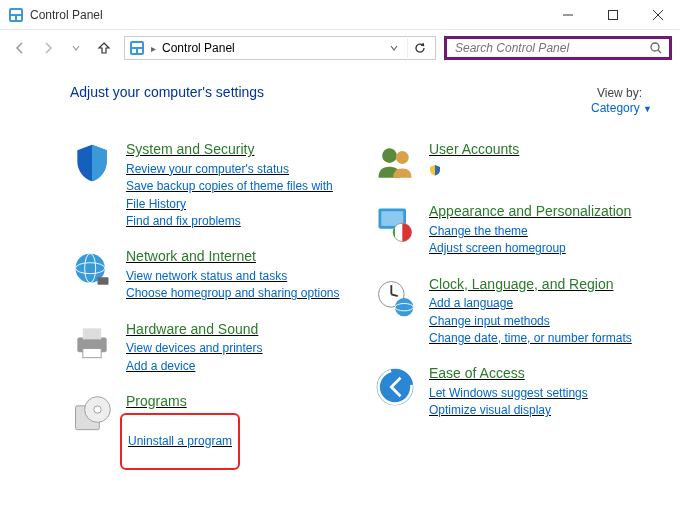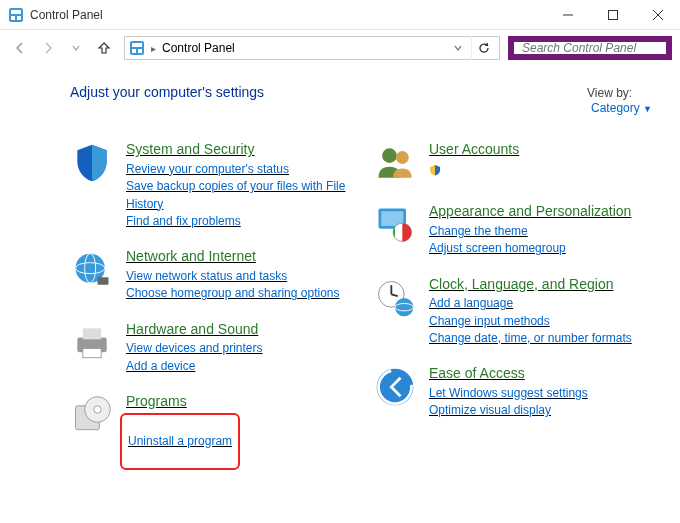--- a/index.html
+++ b/index.html
@@ -43,23 +43,23 @@
     align-items: center;
     padding: 0 4px;
     gap: 6px;
     margin: 0 4px;
   }
   .address-bar .addr-icon { width: 16px; height: 16px; flex-shrink: 0; }
   .address-bar .addr-text { flex: 1; font-size: 12px; color: #000; }
   .address-bar .addr-drop { color: #666; font-size: 10px; padding: 0 2px; }
   .refresh-btn { width: 24px; height: 24px; display: flex; align-items: center; justify-content: center; color: #333; border-left: 1px solid #eee; }
   .search-box {
-    width: 164px;
+    width: 228px;
     height: 24px;
-    border: 6px solid #701a75;
+    border: 3px solid #701a75;
     background: #fff;
     display: flex;
     align-items: center;
     padding: 0 6px;
   }
   .search-box input {
     flex: 1;
     border: none;
     outline: none;
     font-size: 12px;
@@ -76,21 +76,21 @@
     display: flex;
     align-items: baseline;
     justify-content: space-between;
     margin-bottom: 24px;
   }
   .adjust-heading {
     color: #003399;
     font-size: 14px;
     text-align: center;
   }
-  .view-by { font-size: 12px; color: #444; }
+  .view-by { font-size: 12px; color: #444; text-align: center; }
   .view-by .cat-link { color: #0066cc; margin-left: 4px; }
   .cols { display: flex; gap: 24px; }
   .col { flex: 1; }
   .cat {
     display: flex;
     gap: 12px;
     margin-bottom: 18px;
   }
   .cat-icon {
     width: 44px;
@@ -226,21 +226,21 @@
       <div class="cat">
         <div class="cat-icon">
           <svg viewBox="0 0 48 48">
               <path d="M24 4 L40 10 V22 C40 33 33 41 24 44 C15 41 8 33 8 22 V10 Z" fill="#1560bd"></path>
               <path d="M24 4 L40 10 V22 C40 33 33 41 24 44 V4 Z" fill="#3a9ad9"></path>
             </svg>
         </div>
         <div class="cat-body">
           <div class="cat-title">System and Security</div>
           <span class="cat-link">Review your computer's status</span>
-          <span class="cat-link">Save backup copies of your files with File History</span>
+          <span class="cat-link">Save backup copies of theme files with File History</span>
           <span class="cat-link">Find and fix problems</span>
         </div>
       </div>
 
       <div class="cat">
         <div class="cat-icon">
           <svg viewBox="0 0 48 48">
               <circle cx="22" cy="22" r="16" fill="#3a9ad9"></circle>
               <ellipse cx="22" cy="22" rx="16" ry="6" fill="none" stroke="#fff" stroke-width="1"></ellipse>
               <ellipse cx="22" cy="22" rx="6" ry="16" fill="none" stroke="#fff" stroke-width="1"></ellipse>

